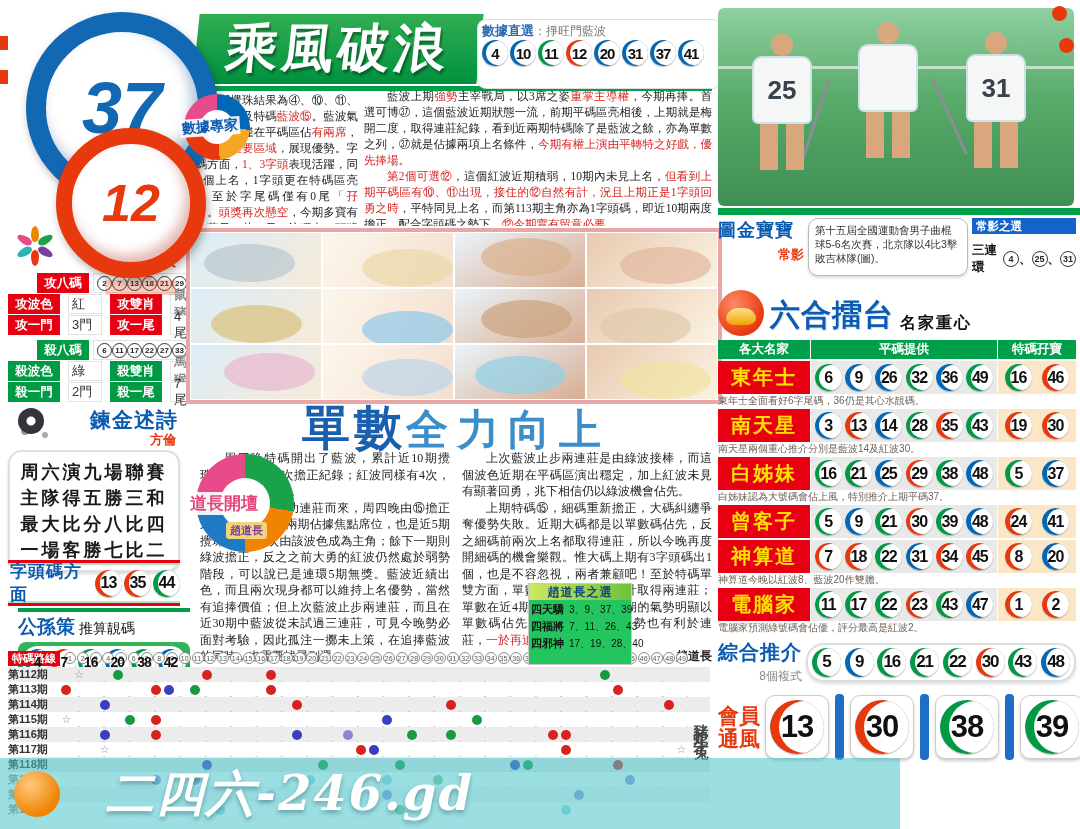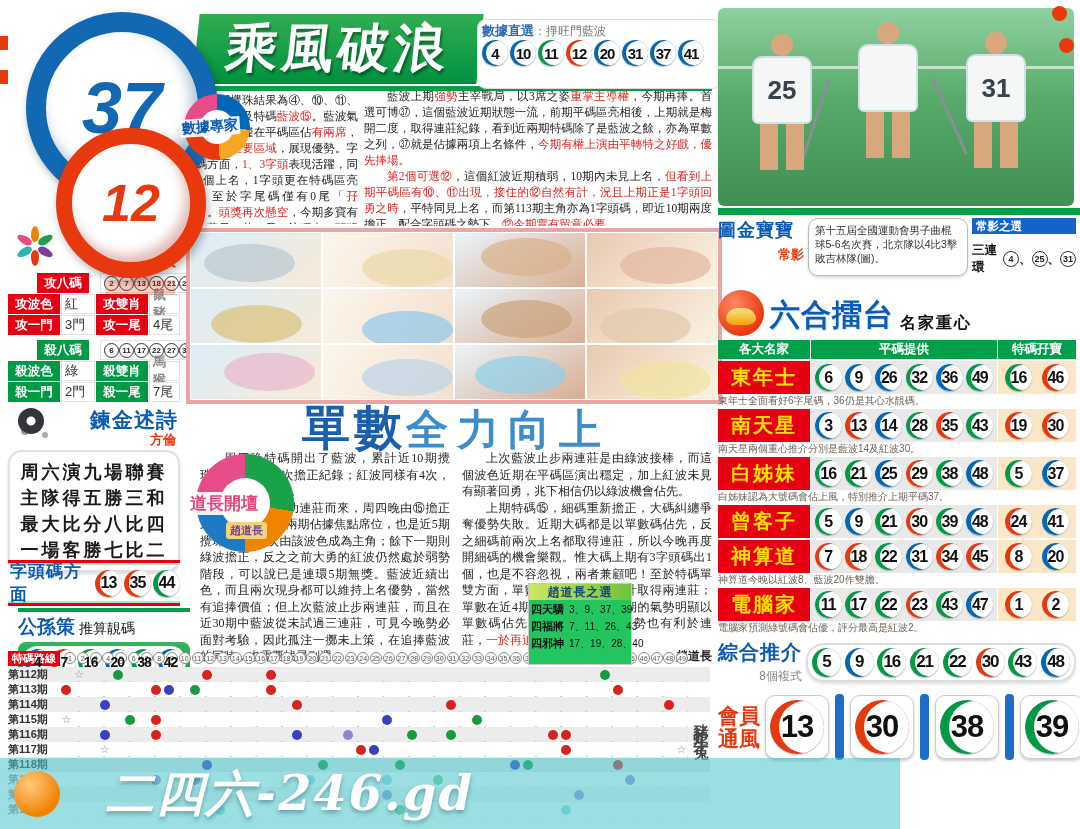--- a/index.html
+++ b/index.html
@@ -53,22 +53,22 @@
   .sb-author{position:absolute;right:4px;top:27px;font-size:13px;color:#e8380d;font-weight:bold;}
   .burst{position:absolute;left:6px;top:0;width:40px;height:40px;}
   .burst b{position:absolute;left:17px;top:12px;width:8px;height:16px;border-radius:50% 50% 50% 50%/60% 60% 40% 40%;}
   .burst b:nth-child(1){background:#f08300;transform:rotate(0deg) translateY(-12px);}
   .burst b:nth-child(2){background:#19a24a;transform:rotate(60deg) translateY(-12px);}
   .burst b:nth-child(3){background:#7a3fa0;transform:rotate(120deg) translateY(-12px);}
   .burst b:nth-child(4){background:#e8380d;transform:rotate(180deg) translateY(-12px);}
   .burst b:nth-child(5){background:#2ab5b5;transform:rotate(240deg) translateY(-12px);}
   .burst b:nth-child(6){background:#e84b8a;transform:rotate(300deg) translateY(-12px);}
   #baogong{position:absolute;left:8px;top:226px;width:172px;}
-  .t-row{display:grid;grid-template-columns:52px 1fr;gap:11px;margin-top:1px;padding-left:29px;}
-  .t-row4{display:grid;grid-template-columns:52px 34px 52px 1fr;gap:1px;margin-top:1px;}
+  .t-row{display:grid;grid-template-columns:52px 1fr;gap:4px;margin-top:1px;padding-left:29px;}
+  .t-row4{display:grid;grid-template-columns:52px 34px 52px 1fr;gap:8px;margin-top:1px;}
   .lab{background:#e60012;color:#fff;font-weight:bold;font-size:12.5px;display:flex;align-items:center;justify-content:center;height:20px;}
   .lab.g{background:#009944;}
   .val{background:#fff;border:1px solid #e2e2e2;font-size:13px;display:flex;align-items:center;padding-left:3px;height:18px;color:#333;}
   .val.gray{color:#8a8a8a;font-weight:bold;}
   #poemblk{position:absolute;left:8px;top:404px;width:172px;}
   .donut{position:absolute;left:10px;top:4px;width:26px;height:26px;border-radius:50%;background:radial-gradient(circle,#fff 0 4px,#33343c 5px 13px);box-shadow:-6px 10px 0 -9px #999,14px 14px 0 -10px #aaa;}
   #poem{margin-top:2px;background:#fff;border:2px solid #e0e0e0;border-radius:14px;box-shadow:0 2px 3px rgba(0,0,0,.15);
         padding:7px 2px;}
   #poem div{font-family:"Liberation Serif",serif;font-weight:900;font-size:18px;letter-spacing:3px;text-align:center;
             line-height:26px;color:#1a1a1a;}

